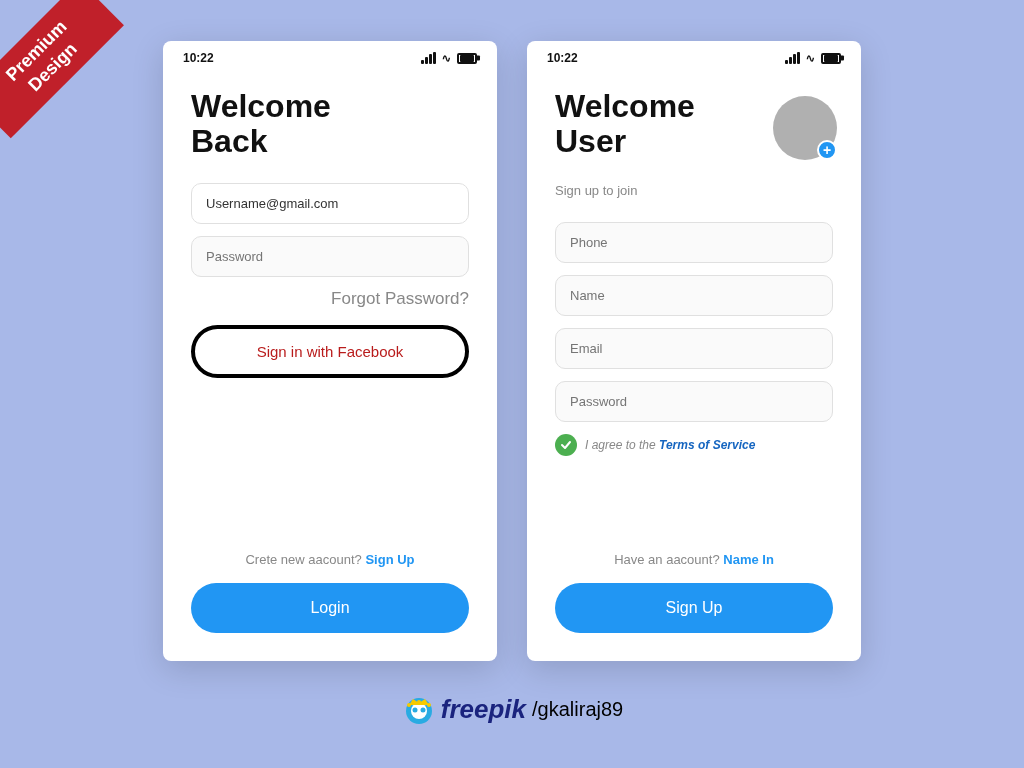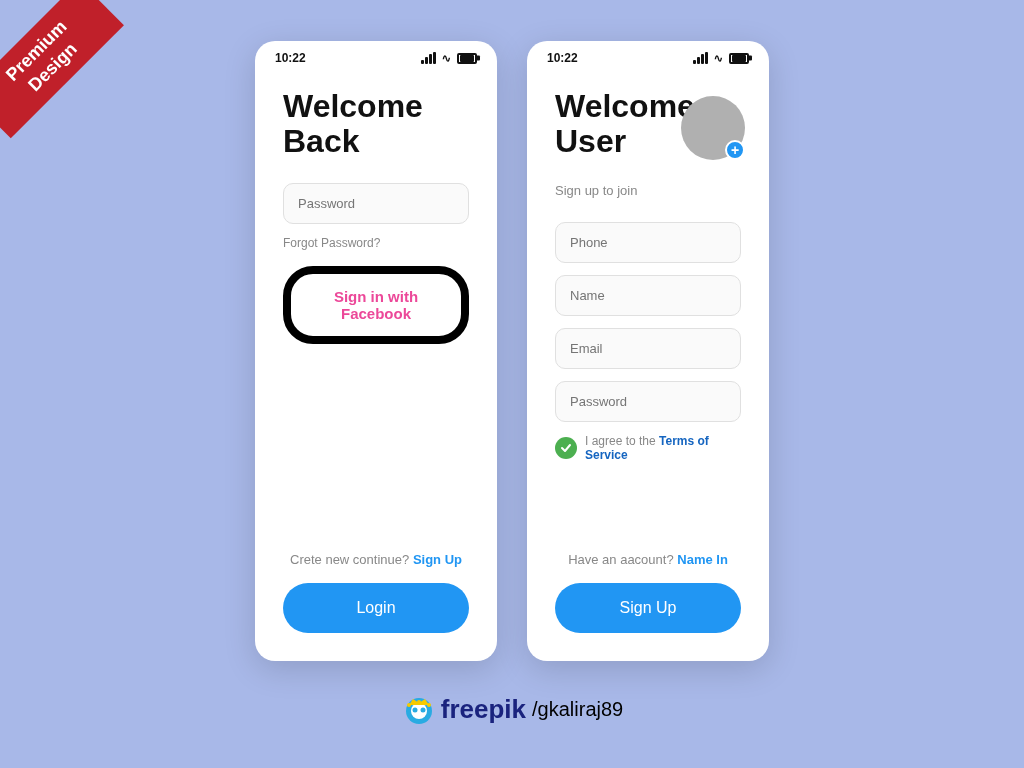--- a/index.html
+++ b/index.html
@@ -45,22 +45,22 @@
     .phones-wrapper {
       display: flex;
       gap: 30px;
       align-items: center;
       margin-bottom: 20px;
     }
 
     
     .phone {
       background: white;
-      border-radius: 20px;
-      width: 242px;
+      border-radius: 8px;
+      width: 334px;
       min-height: 620px;
       box-shadow: 0 8px 32px rgba(0,0,0,0.15);
       display: flex;
       flex-direction: column;
       overflow: hidden;
       position: relative;
     }
 
     
     .status-bar {
@@ -156,35 +156,35 @@
       background: #fafafa;
       margin-bottom: 12px;
       outline: none;
     }
     .input-field.filled {
       color: #333;
       background: white;
     }
 
     .forgot-password {
-      text-align: left;
-      font-size: 12px;
+      text-align: right;
+      font-size: 17px;
       color: #888;
       margin-bottom: 16px;
     }
 
     .btn-facebook {
       width: 100%;
       padding: 14px;
-      border: 8px solid #000000;
+      border: 4px solid #000000;
       border-radius: 30px;
       background: white;
-      color: #ec4899;
+      color: #b91c1c;
       font-size: 15px;
-      font-weight: 700;
+      font-weight: 400;
       cursor: pointer;
       margin-bottom: 12px;
     }
 
     .spacer { flex: 1; }
 
     .bottom-link {
       text-align: center;
       font-size: 13px;
       color: #888;
@@ -255,38 +255,40 @@
       justify-content: center;
       flex-shrink: 0;
     }
     .check-circle svg {
       width: 12px;
       height: 12px;
     }
     .terms-text {
       font-size: 12px;
       color: #888;
+      font-style: italic;
     }
     .terms-text a {
       color: #1565c0;
       font-weight: 700;
       text-decoration: none;
     }
 
     
     .footer {
       display: flex;
       align-items: center;
       gap: 6px;
       margin-top: 10px;
     }
     .freepik-logo {
       display: flex;
       align-items: center;
       gap: 4px;
+      font-style: italic;
     }
     .freepik-icon {
       width: 36px;
       height: 36px;
     }
     .freepik-text {
       font-size: 26px;
       font-weight: 800;
       color: #1a237e;
     }
@@ -319,34 +321,35 @@
         <span class="wifi-icon">∿</span>
         <div class="battery-icon">
           <div class="battery-fill"></div>
         </div>
       </div>
     </div>
 
     <div class="phone-content">
       <div class="welcome-title">Welcome<br>Back</div>
 
+      <input class="input-field filled" type="text" value="Username@gmail.com" placeholder="Username@gmail.com" style="">
       <input class="input-field" type="password" placeholder="Password" style="">
 
       <div class="forgot-password">
         <span>Forgot Password?</span>
       </div>
 
       <button class="btn-facebook">
         <span>Sign in with Facebook</span>
       </button>
 
       <div class="spacer"></div>
 
       <div class="bottom-link">
-        <span>Crete new continue?</span>
+        <span>Crete new aacount?</span>
         <a href="#">Sign Up</a>
       </div>
 
       <button class="btn-primary">
         <span>Login</span>
       </button>
     </div>
   </div>
 
   <div class="phone">

